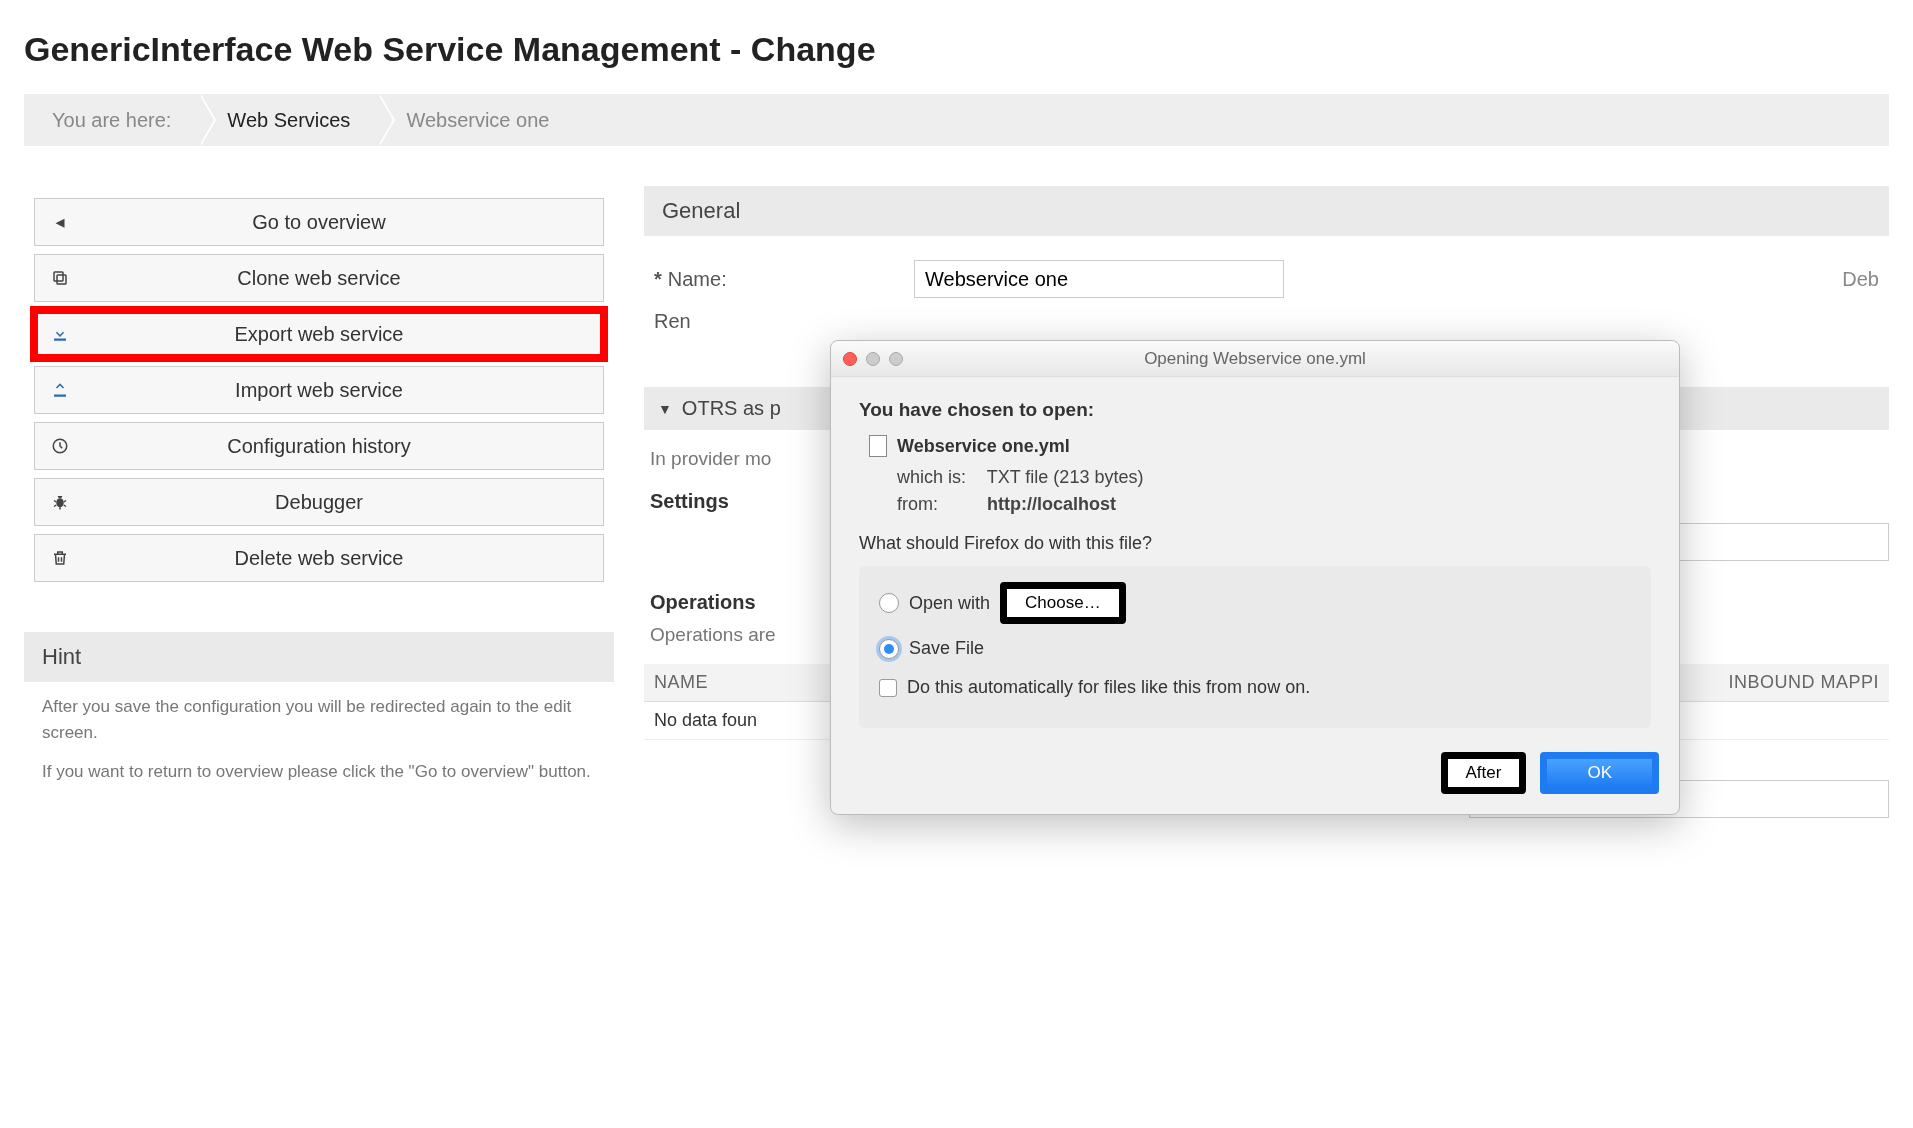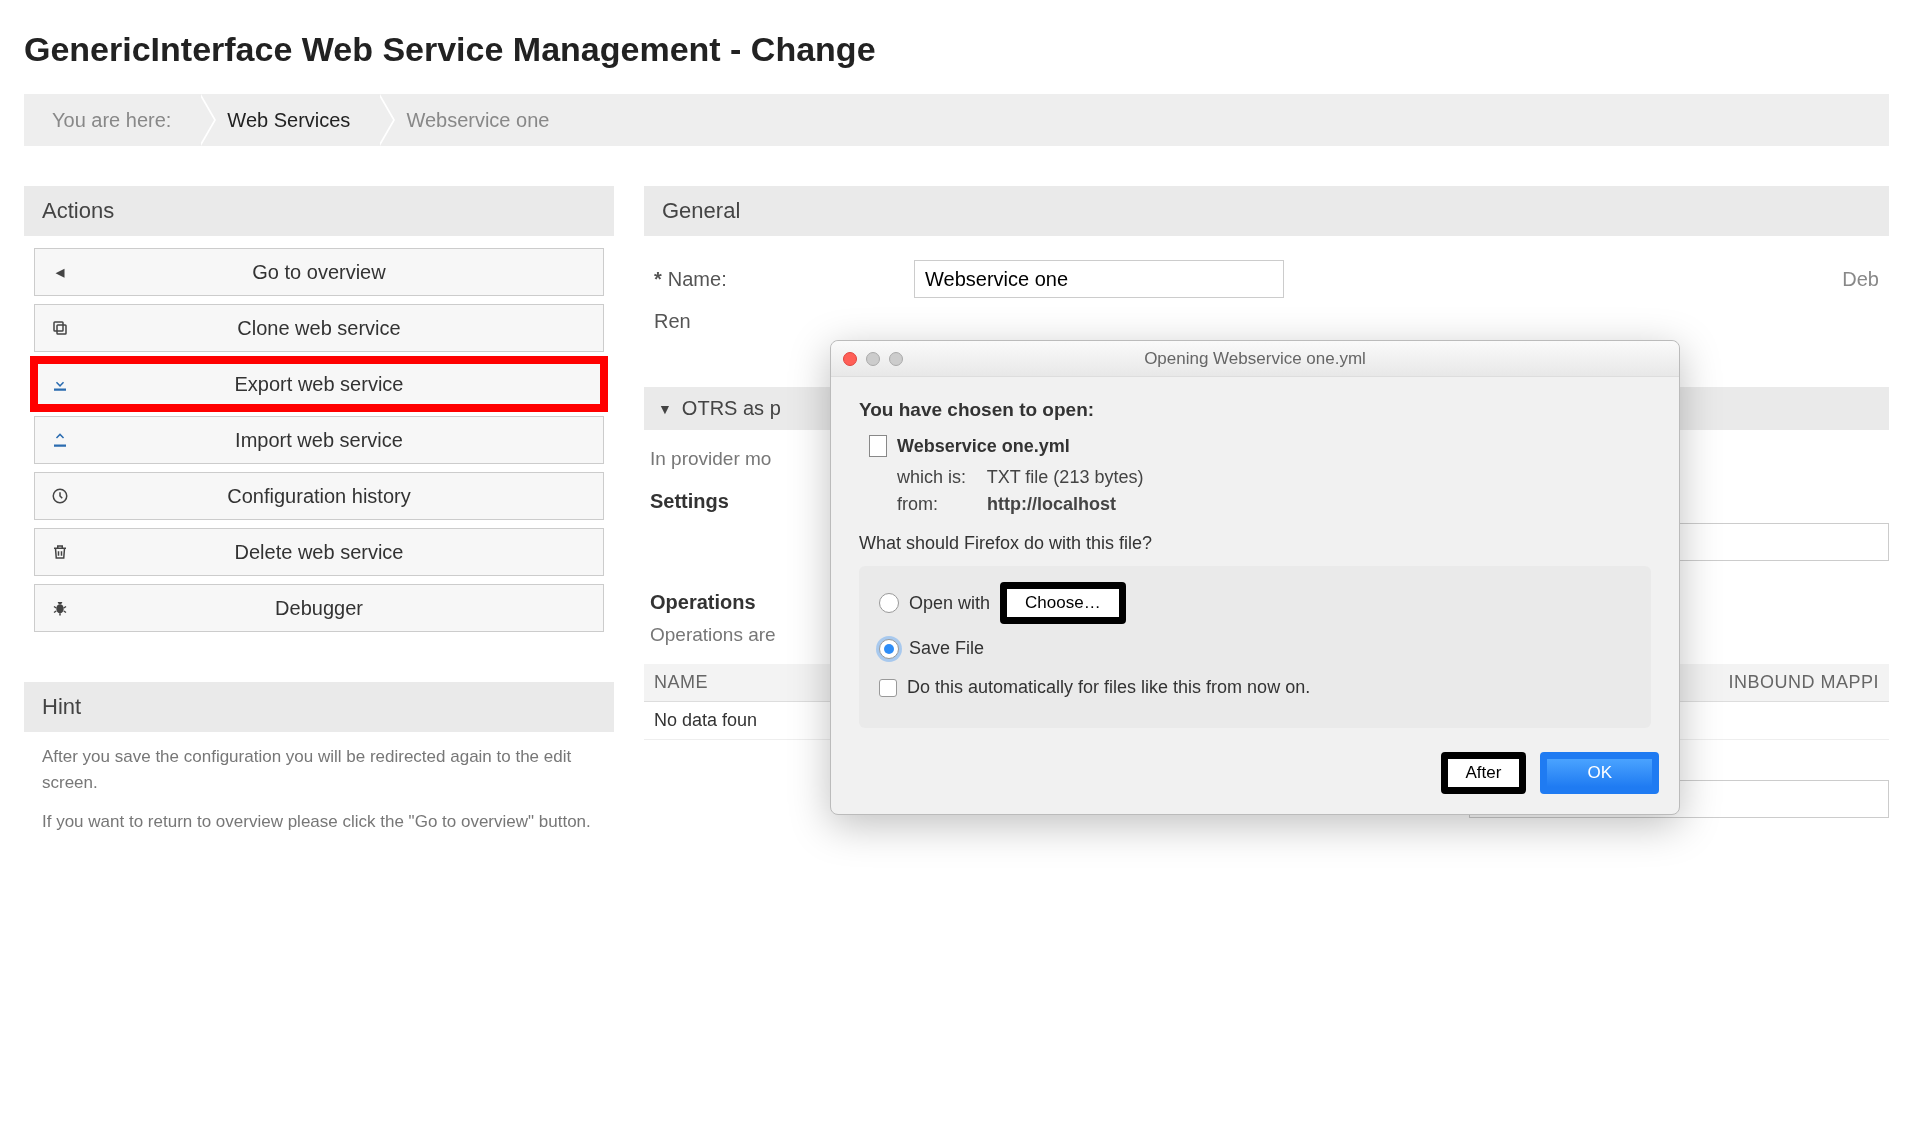--- a/index.html
+++ b/index.html
@@ -291,21 +291,20 @@
   <div class="breadcrumb">
     <div class="crumb">You are here:</div>
     <div class="crumb active">Web Services</div>
     <div class="crumb">Webservice one</div>
   </div>
 
   <div class="columns">
 
     <div class="sidebar">
       <div class="panel">
-        <div class="panel-header">Actions</div>
         <div class="panel-body">
 
           <button class="action-btn">
             <span class="icon">◂</span>
             <span class="label">Go to overview</span>
           </button>
 
           <button class="action-btn">
             <span class="icon">
               <svg width="18" height="18" viewBox="0 0 24 24" fill="none" stroke="#444" stroke-width="2">
@@ -341,36 +340,36 @@
               <svg width="18" height="18" viewBox="0 0 24 24" fill="none" stroke="#444" stroke-width="2">
                   <circle cx="12" cy="12" r="9"></circle>
                   <path d="M12 7v5l3 3"></path>
                 </svg>
             </span>
             <span class="label">Configuration history</span>
           </button>
 
           <button class="action-btn">
             <span class="icon">
-              <svg width="18" height="18" viewBox="0 0 24 24" fill="none" stroke="#444" stroke-width="2">
-                  <path d="M4 7h16M9 7V4h6v3M6 7l1 13h10l1-13M10 11v6M14 11v6"></path>
-                </svg>
-            </span>
-            <span class="label">Delete web service</span>
-          </button>
-
-          <button class="action-btn">
-            <span class="icon">
               <svg width="18" height="18" viewBox="0 0 24 24" fill="#444">
                   <ellipse cx="12" cy="13" rx="5" ry="6"></ellipse>
                   <path d="M12 7c-2 0-3-2-3-3h6c0 1-1 3-3 3z"></path>
                   <path stroke="#444" stroke-width="2" d="M4 10l3 2M4 18l3-2M20 10l-3 2M20 18l-3-2M12 19v3"></path>
                 </svg>
             </span>
             <span class="label">Debugger</span>
+          </button>
+
+          <button class="action-btn">
+            <span class="icon">
+              <svg width="18" height="18" viewBox="0 0 24 24" fill="none" stroke="#444" stroke-width="2">
+                  <path d="M4 7h16M9 7V4h6v3M6 7l1 13h10l1-13M10 11v6M14 11v6"></path>
+                </svg>
+            </span>
+            <span class="label">Delete web service</span>
           </button>
         </div>
       </div>
 
       <div class="panel">
         <div class="panel-header">Hint</div>
         <div class="hint-text">
           <p>After you save the configuration you will be redirected again to the edit screen.</p>
           <p>If you want to return to overview please click the "Go to overview" button.</p>
         </div>

